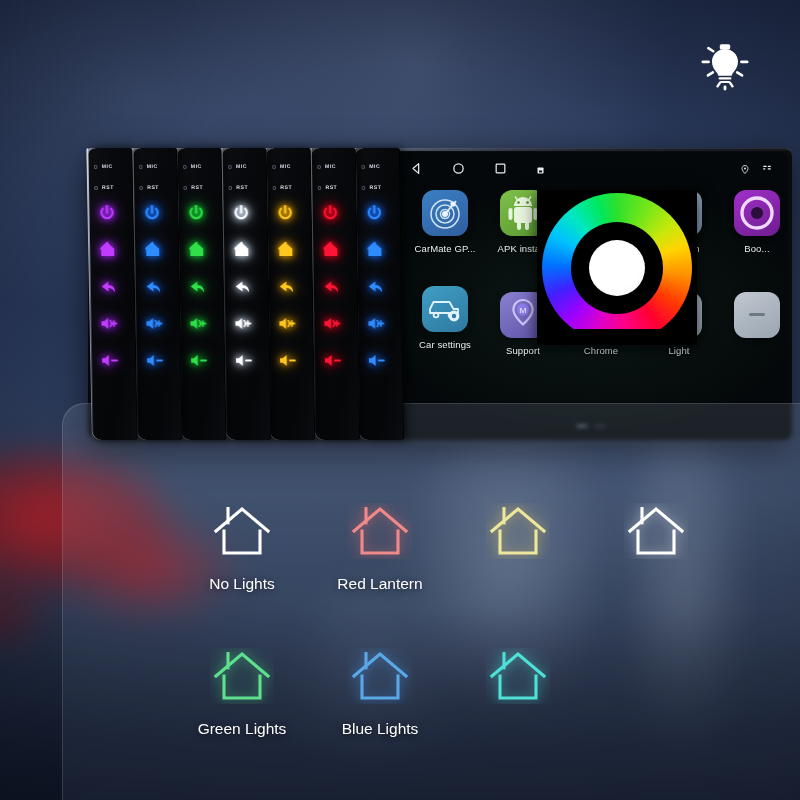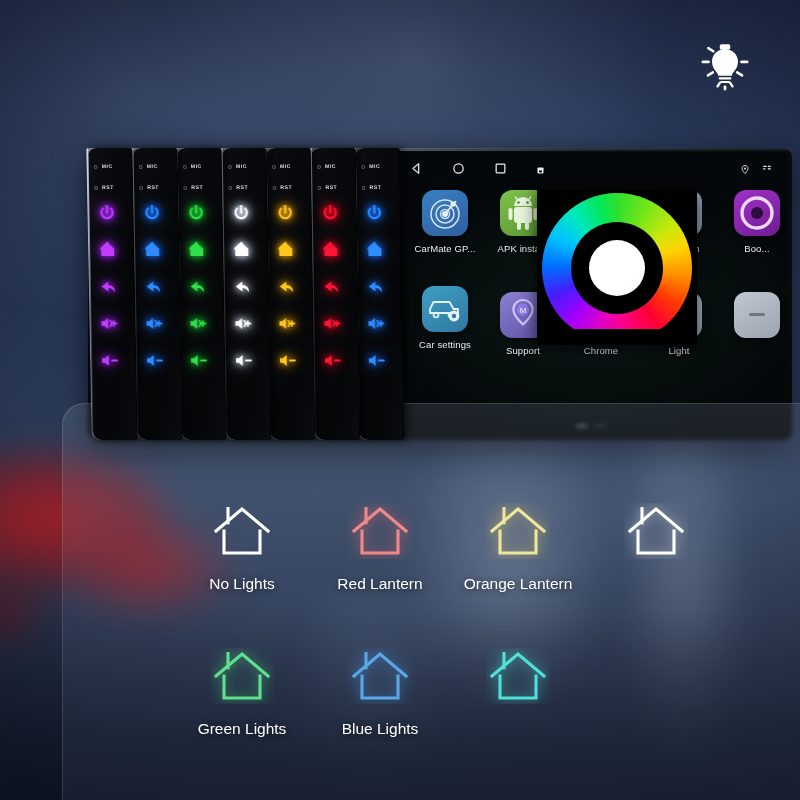--- a/index.html
+++ b/index.html
@@ -677,21 +677,20 @@
       <div class="cell" style="left:383px; top:100px">
             <div class="cell-ico">
           <svg viewBox="0 0 64 56">
         <g fill="none" stroke="#ece79c" stroke-width="3.1" stroke-linecap="square" style="filter:drop-shadow(0 0 5px rgba(230,200,90,.45)) drop-shadow(0 0 11px rgba(230,200,90,.45));">
           <path d="M6 28 32 6 58 28"></path>
           <path d="M18 19.8V5.6"></path>
           <path d="M14 28v22h36V28"></path>
         </g>
           </svg>
         </div>
-            <div class="cell-lab">Orange Lantern</div>
           </div>
       <div class="cell" style="left:521px; top:100px">
             <div class="cell-ico">
           <svg viewBox="0 0 64 56">
         <g fill="none" stroke="#ffffff" stroke-width="3.1" stroke-linecap="square" style="filter:drop-shadow(0 0 5px rgba(255,255,255,.35)) drop-shadow(0 0 11px rgba(255,255,255,.35));">
           <path d="M6 28 32 6 58 28"></path>
           <path d="M18 19.8V5.6"></path>
           <path d="M14 28v22h36V28"></path>
         </g>
           </svg>

